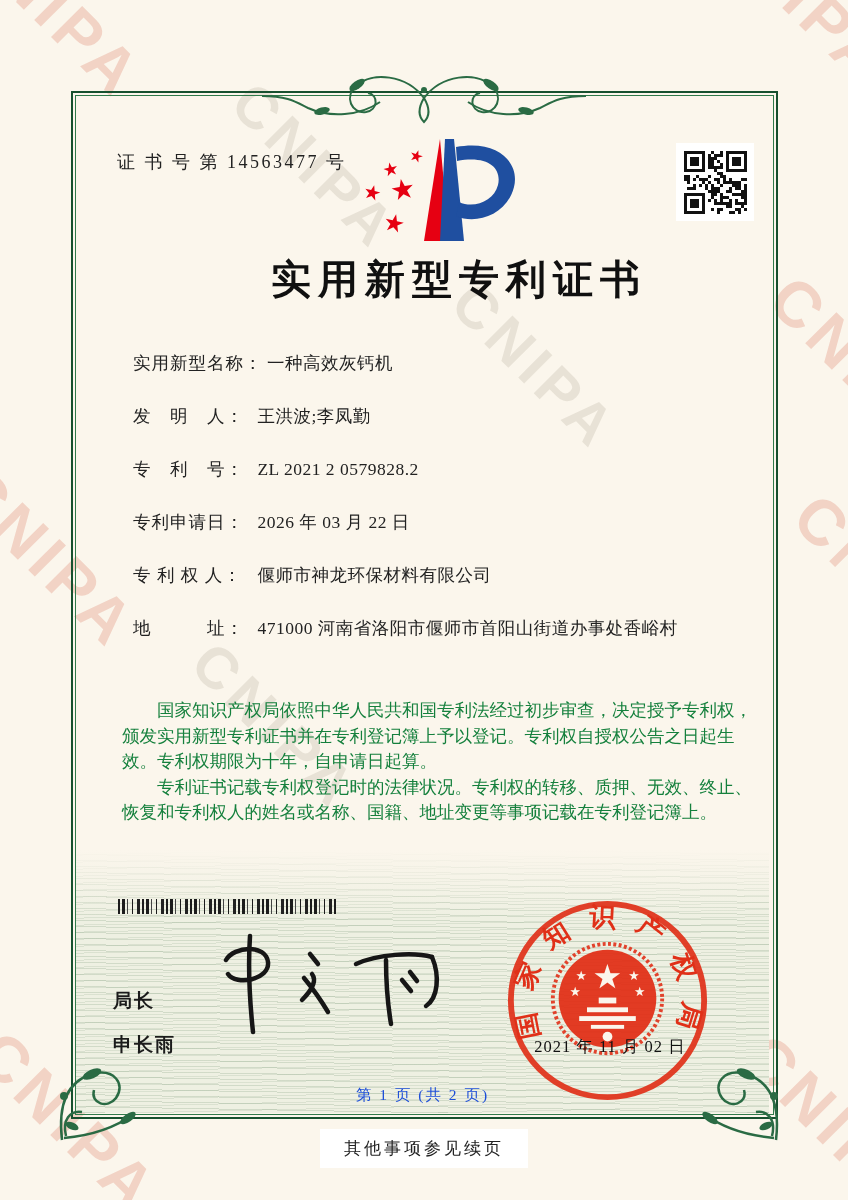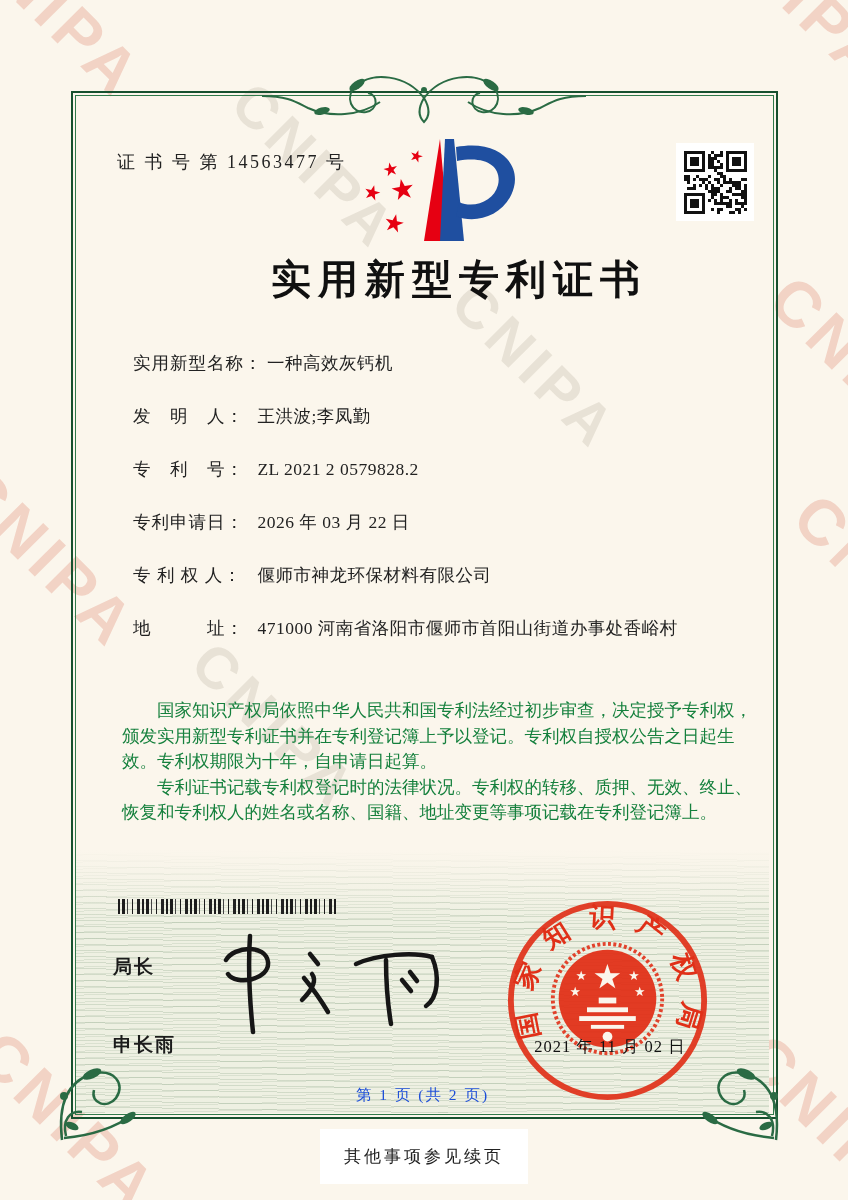--- a/index.html
+++ b/index.html
@@ -51,34 +51,34 @@
   .barcode{position:absolute;left:118px;top:899px;width:219px;height:15px;
     background:repeating-linear-gradient(90deg,
       #1c1c1c 0 2px, rgba(0,0,0,0) 2px 4px,
       #1c1c1c 4px 7px, rgba(0,0,0,0) 7px 9px,
       #444 9px 10px, rgba(0,0,0,0) 10px 14px,
       #1c1c1c 14px 15px, rgba(0,0,0,0) 15px 19px,
       #222 19px 22px, rgba(0,0,0,0) 22px 24px);}
 
   .official{position:absolute;left:113px;font-family:"Liberation Sans",sans-serif;
             font-size:19px;font-weight:600;color:#1b1b1b;letter-spacing:2px;}
-  .official-title{top:954px;}
+  .official-title{top:988px;}
   .official-name{top:1000px;margin-top:32px;}
 
   .signature{position:absolute;left:210px;top:926px;}
 
   .seal{position:absolute;left:505px;top:898px;width:205px;height:205px;}
   .seal-date{position:absolute;left:520px;top:1036px;width:180px;text-align:center;
              font-size:16.5px;color:#111;letter-spacing:1px;}
 
   .pagefoot{position:absolute;left:71px;top:1085px;width:703px;text-align:center;
             font-size:15.5px;color:#1d4ed8;letter-spacing:2px;}
 
   .note{position:absolute;top:1129px;left:50%;transform:translateX(-50%);
-        background:#ffffff;padding:16px 24px;font-size:17px;color:#222;letter-spacing:3px;}
+        background:#ffffff;padding:8px 24px;font-size:17px;color:#222;letter-spacing:3px;}
 </style>
 </head>
 <body>
 
 <div class="page">
 
   <div class="wm wm-pink" style="left:-60px;top:-30px;">CNIPA</div>
   <div class="wm wm-pink" style="left:688px;top:-42px;">CNIPA</div>
   <div class="wm wm-pink" style="left:-66px;top:520px;">CNIPA</div>
   <div class="wm wm-pink" style="left:748px;top:330px;">CNIPA</div>

